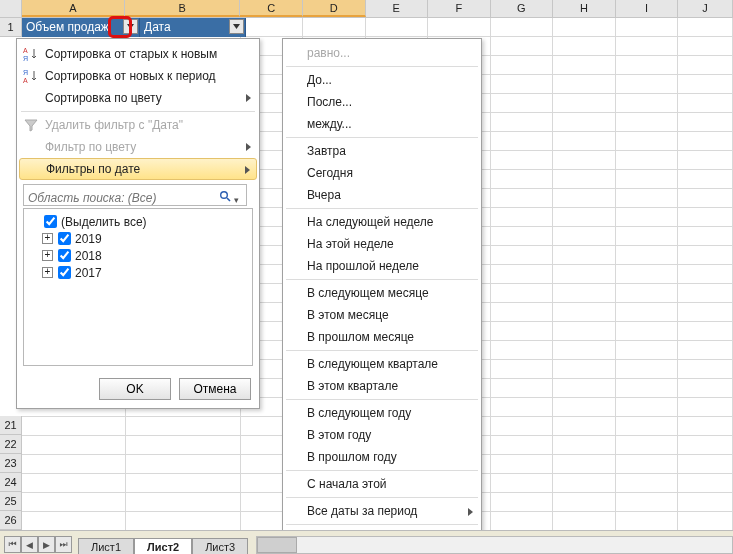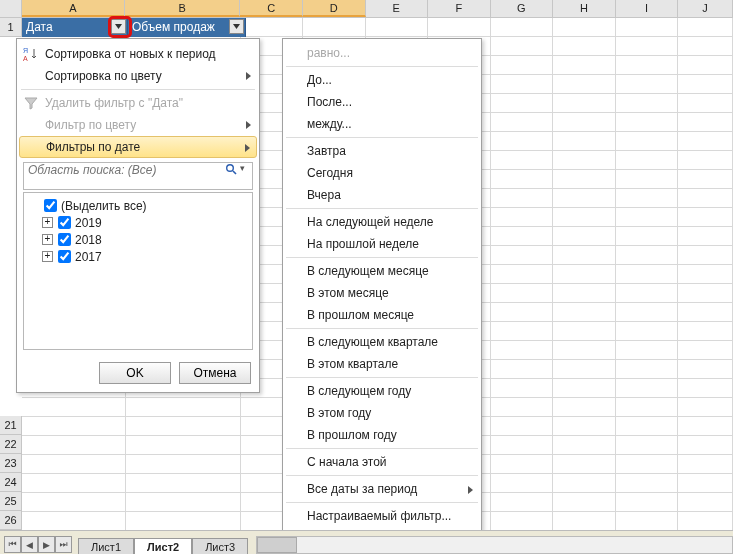--- a/index.html
+++ b/index.html
@@ -28,21 +28,21 @@
   
   .filter-panel { position: absolute; left: 16px; top: 38px; width: 244px; background: #fff; border: 1px solid #a0a0a0; box-shadow: 2px 2px 4px rgba(0,0,0,.2); padding-top: 4px; }
   .fp-item { display: flex; align-items: center; height: 22px; padding: 0 8px 0 28px; position: relative; cursor: default; }
   .fp-item.disabled { color: #a8a8a8; }
   .fp-item.has-sub::after { content: ""; position: absolute; right: 8px; top: 7px; border-left: 5px solid #555; border-top: 4px solid transparent; border-bottom: 4px solid transparent; }
   .fp-item .icon { position: absolute; left: 6px; top: 3px; width: 16px; height: 16px; }
   .fp-sep { height: 1px; background: #dcdcdc; margin: 2px 4px; }
   .fp-item.highlight { background: linear-gradient(#fff2c8,#ffe38a); border: 1px solid #e4c26b; border-radius: 3px; margin: 0 2px; padding-left: 26px; }
   .fp-item.highlight.has-sub::after { right: 6px; }
 
-  .search-row { display:flex; align-items:flex-start; margin:4px 6px 2px 6px; border:1px solid #b8b8b8; height:28px; background:#fff; }
+  .search-row { display:flex; align-items:flex-end; margin:4px 12px 2px 6px; border:1px solid #b8b8b8; height:22px; background:#fff; }
   .search-row input { flex:1; border:none; outline:none; font-size:12px; padding:0 4px; color:#888; font-style: italic; }
   .search-row .mag { width:18px; text-align:center; color:#2a5db0; }
   .search-row .mag svg{width:12px;height:12px;}
   .search-row .dd { width:12px; font-size:9px; color:#555; }
 
   .tree { margin: 2px 6px 6px 6px; border: 1px solid #b8b8b8; height: 158px; padding: 4px; font-size: 12px; background:#fff; overflow:auto;}
   .tree-row { display:flex; align-items:center; height:17px; }
   .tree-row .exp { width:11px; height:11px; border:1px solid #888; text-align:center; line-height:8px; font-size:10px; margin-right:3px; cursor:pointer; }
   .tree-row input[type=checkbox]{ margin:0 4px 0 2px; }
   .tree-row.child { padding-left:14px; }
@@ -416,42 +416,52 @@
       <div class="grid-cell" style="width:64px"></div>
       <div class="grid-cell" style="width:64px"></div>
       <div class="grid-cell" style="width:64px"></div>
       <div class="grid-cell" style="width:64px"></div>
       <div class="grid-cell" style="width:64px"></div>
       <div class="grid-cell" style="width:56px"></div>
     </div>
 </div>
 
 <div class="data-headrow">
+  <div class="data-headcell" style="width:118px">
+    <span>Объем продаж</span>
+    <div class="filter-btn">
+      <svg viewBox="0 0 7 5">
+          <polygon points="0,0 7,0 3.5,5" fill="#333"></polygon>
+        </svg>
+    </div>
+  </div>
   <div class="data-headcell" style="width:106px">
     <span>Дата</span>
     <div class="filter-btn">
       <svg viewBox="0 0 7 5">
           <polygon points="0,0 7,0 3.5,5" fill="#333"></polygon>
         </svg>
     </div>
   </div>
-  <div class="data-headcell" style="width:118px">
-    <span>Объем продаж</span>
-    <div class="filter-btn">
-      <svg viewBox="0 0 7 5">
-          <polygon points="0,0 7,0 3.5,5" fill="#333"></polygon>
-        </svg>
-    </div>
-  </div>
 </div>
 
 <div class="red-highlight" style="left:108px; top:16px; width:24px; height:22px;"></div>
 <div class="red-highlight" style="left:20px; top:154px; width:116px; height:22px;"></div>
 
 <div class="filter-panel">
+  <div class="fp-item">
+    <span class="icon">
+      <svg viewBox="0 0 16 16">
+          <text x="0" y="7" font-size="7" fill="#c33">А</text>
+          <text x="0" y="15" font-size="7" fill="#36c">Я</text>
+          <path d="M11 3v9m-2-2l2 2 2-2" stroke="#555" fill="none" stroke-width="1"></path>
+        </svg>
+    </span>
+    <span>Сортировка от старых к новым</span>
+  </div>
   <div class="fp-item">
     <span class="icon">
       <svg viewBox="0 0 16 16">
           <text x="0" y="7" font-size="7" fill="#36c">Я</text>
           <text x="0" y="15" font-size="7" fill="#c33">А</text>
           <path d="M11 3v9m-2-2l2 2 2-2" stroke="#555" fill="none" stroke-width="1"></path>
         </svg>
     </span>
     <span>Сортировка от новых к период</span>
   </div>
@@ -517,20 +527,21 @@
   <div class="sm-sep"></div>
   <div class="sm-item">До...</div>
   <div class="sm-item">После...</div>
   <div class="sm-item">между...</div>
   <div class="sm-sep"></div>
   <div class="sm-item">Завтра</div>
   <div class="sm-item">Сегодня</div>
   <div class="sm-item">Вчера</div>
   <div class="sm-sep"></div>
   <div class="sm-item">На следующей неделе</div>
+  <div class="sm-item">На этой неделе</div>
   <div class="sm-item">На прошлой неделе</div>
   <div class="sm-sep"></div>
   <div class="sm-item">В следующем месяце</div>
   <div class="sm-item">В этом месяце</div>
   <div class="sm-item">В прошлом месяце</div>
   <div class="sm-sep"></div>
   <div class="sm-item">В следующем квартале</div>
   <div class="sm-item">В этом квартале</div>
   <div class="sm-sep"></div>
   <div class="sm-item">В следующем году</div>

